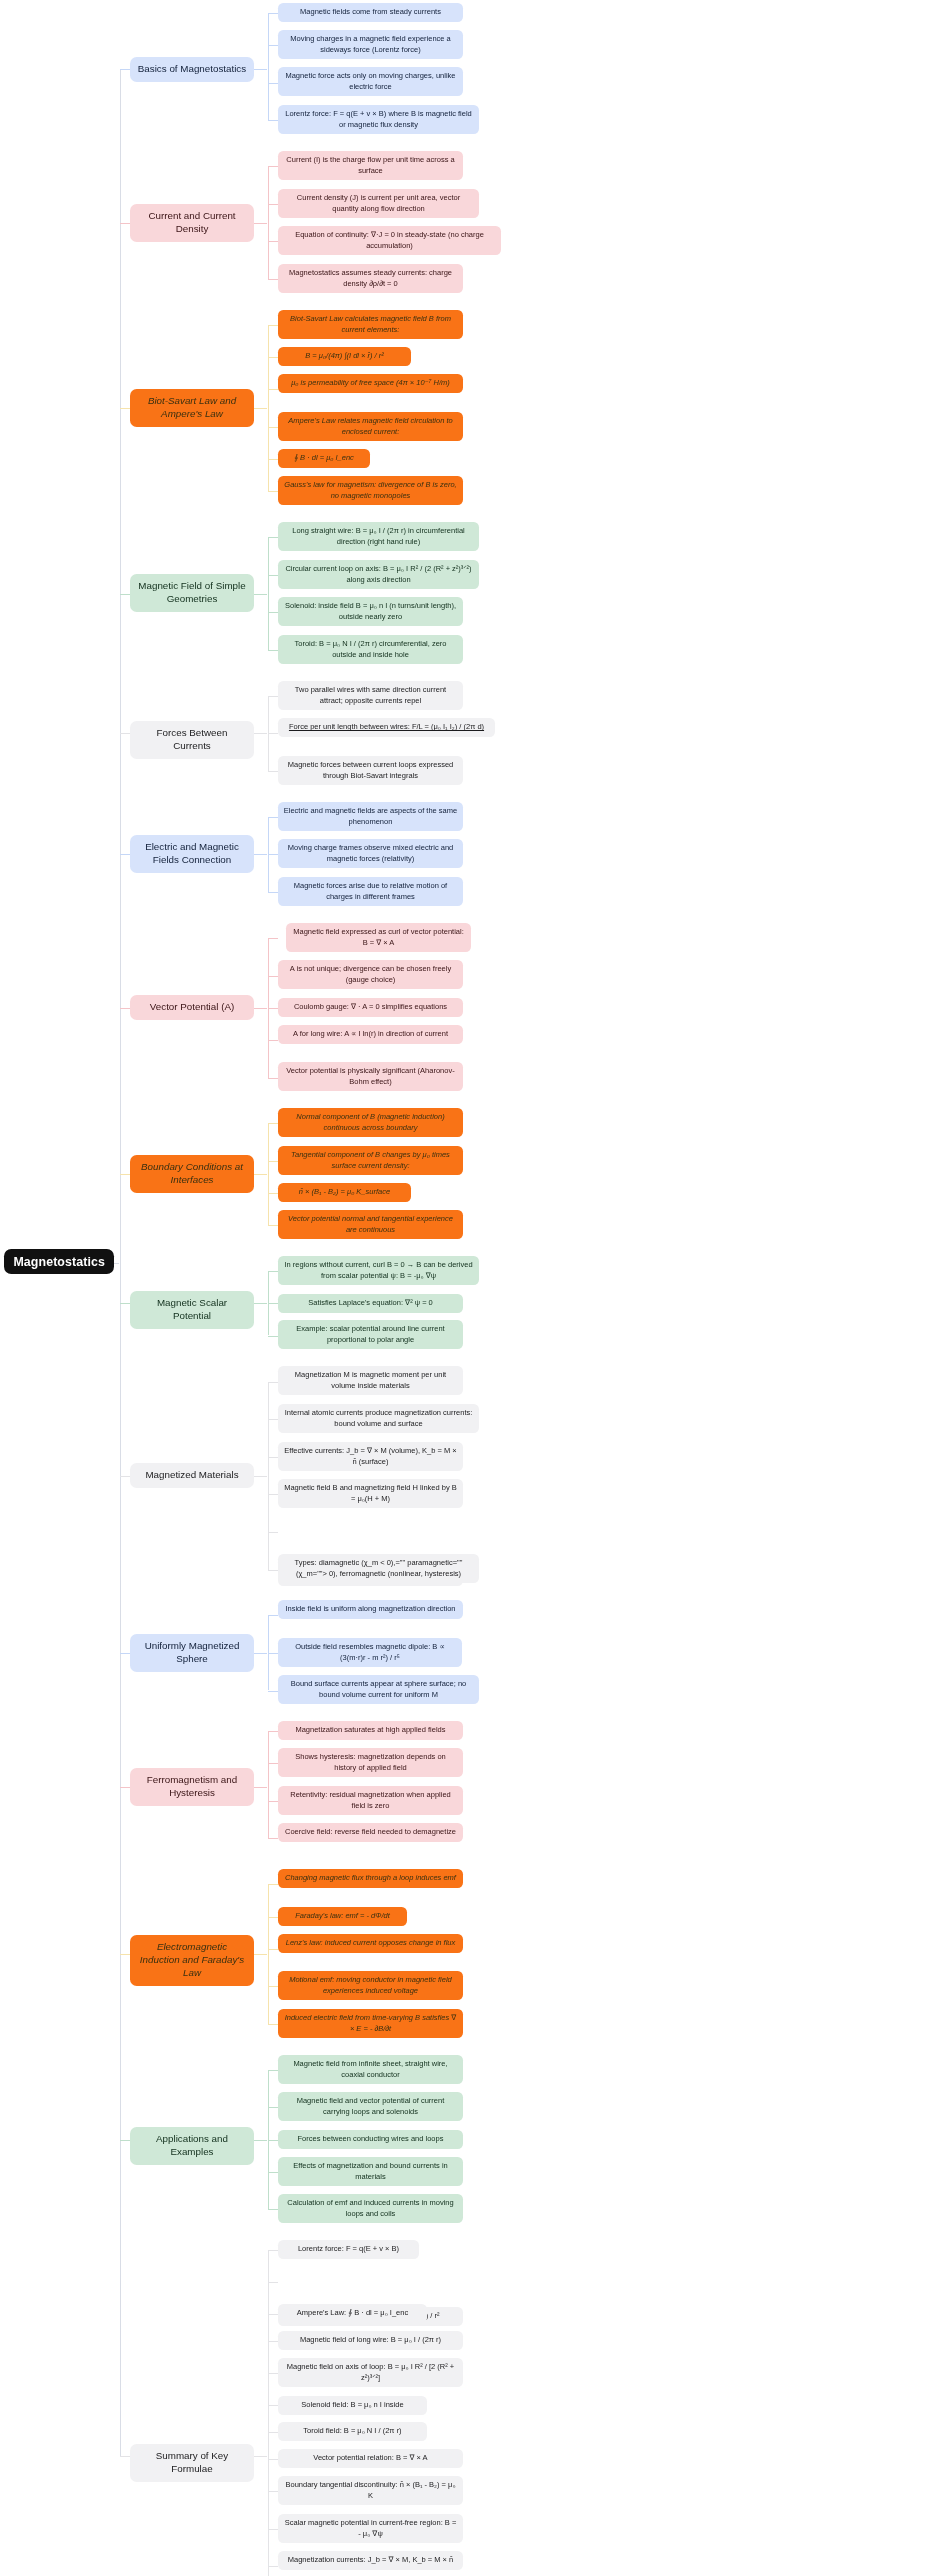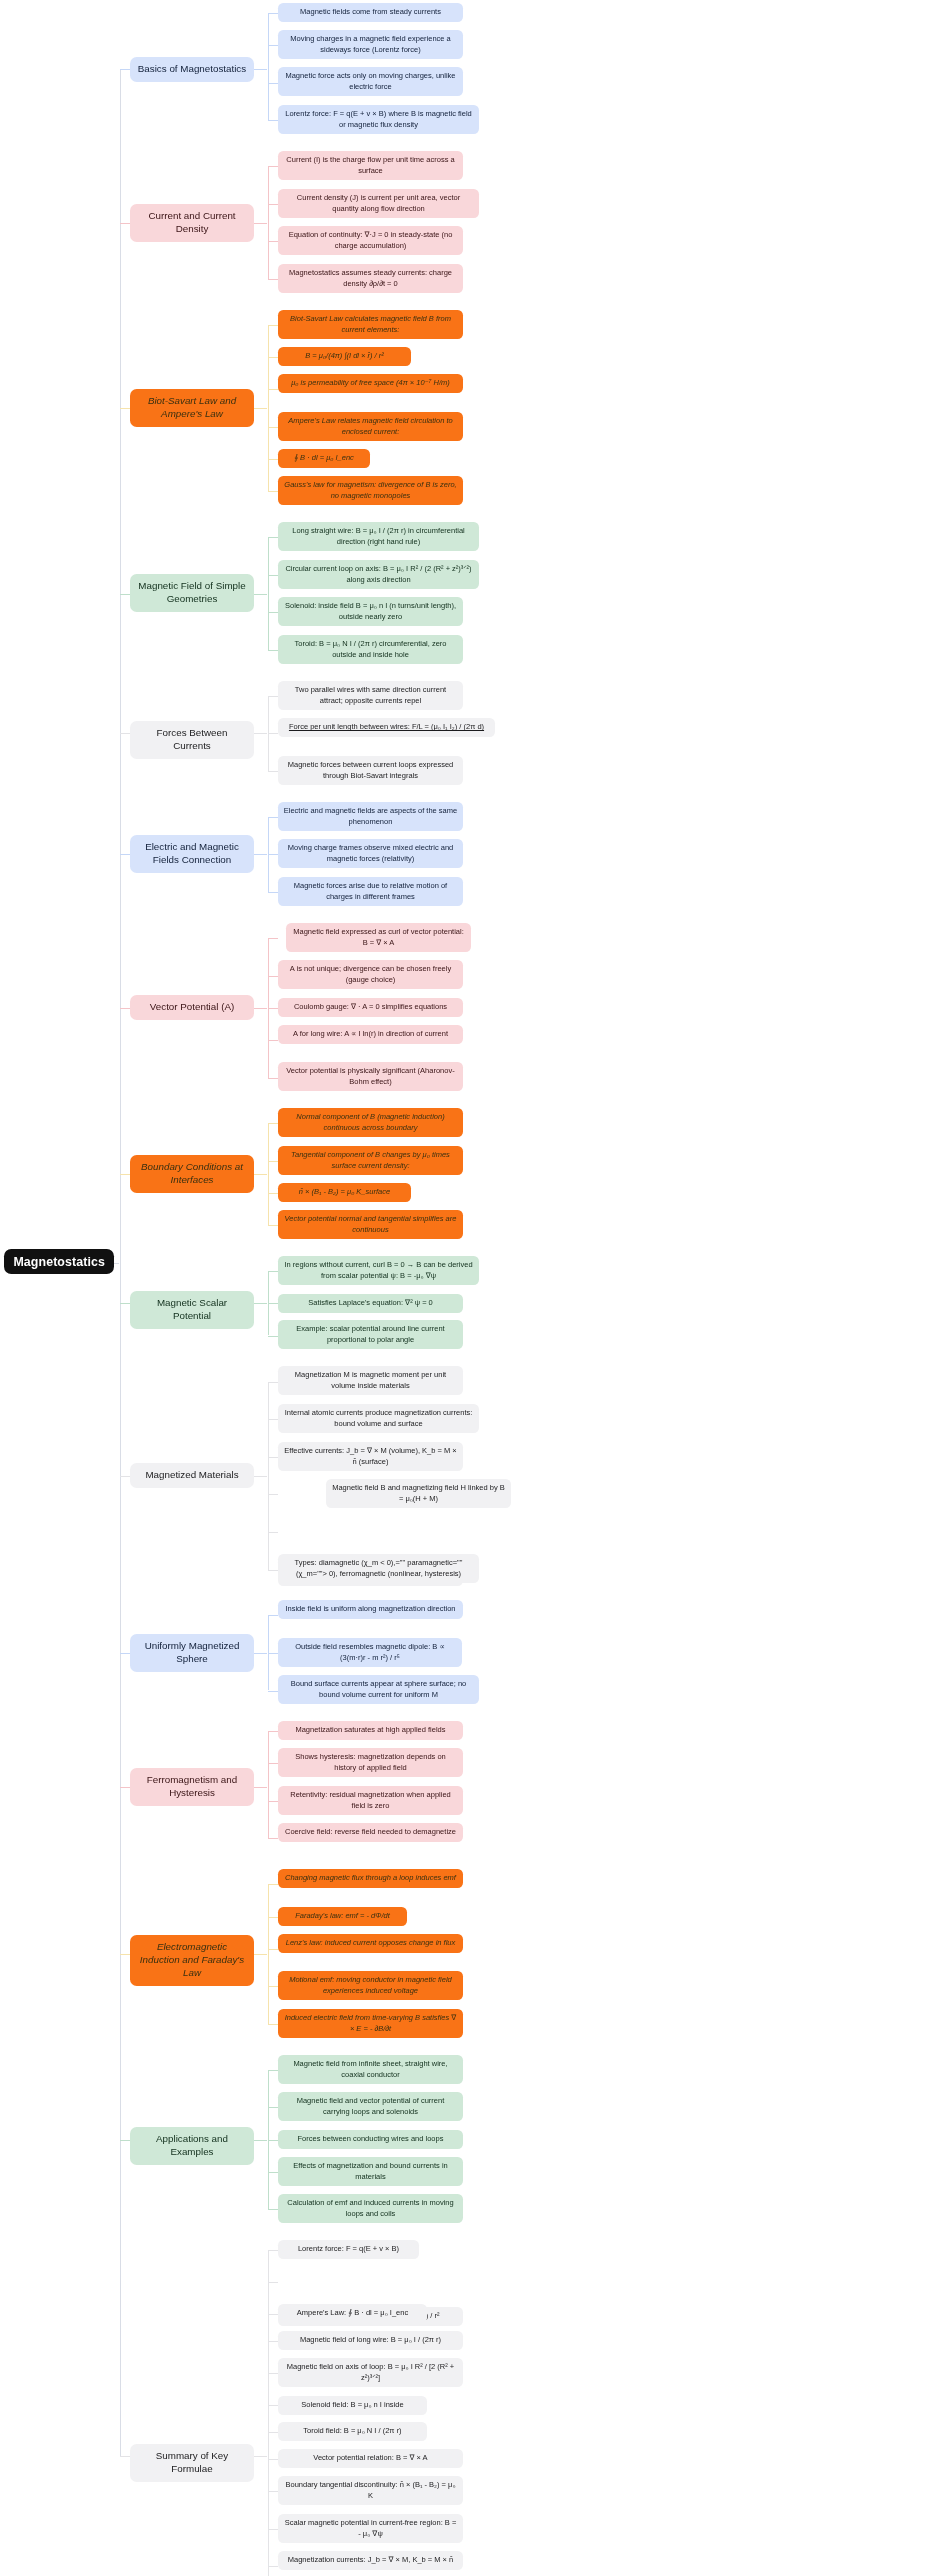--- a/index.html
+++ b/index.html
@@ -91,21 +91,21 @@
       <div class="ln ln-h s-blue" style="left: 268px; top: 83px; width: 10.3px;"></div>
       <div class="leaf c-blue" style="left: 278px; top: 105px; width: 201px;">Lorentz force: F = q(E + v × B) where B is magnetic field or magnetic flux density</div>
       <div class="ln ln-h s-blue" style="left: 268px; top: 120px; width: 10.3px;"></div>
       <div class="branch c-pink" style="left: 130px; top: 204px; width: 124px;">Current and Current Density</div>
       <div class="ln ln-h s-pink" style="left: 253px; top: 223px; width: 14.4px;"></div>
       <div class="ln ln-v s-pink" style="left: 268px; top: 166px; height: 113px;"></div>
       <div class="leaf c-pink" style="left: 278px; top: 151px; width: 185px;">Current (I) is the charge flow per unit time across a surface</div>
       <div class="ln ln-h s-pink" style="left: 268px; top: 166px; width: 10.3px;"></div>
       <div class="leaf c-pink" style="left: 278px; top: 189px; width: 201px;">Current density (J) is current per unit area, vector quantity along flow direction</div>
       <div class="ln ln-h s-pink" style="left: 268px; top: 204px; width: 10.3px;"></div>
-      <div class="leaf c-pink" style="left: 278px; top: 226px; width: 185px;">Equation of continuity: ∇·J = 0 in steady-state (no charge accumulation)</div>
+      <div class="leaf c-pink" style="left: 278px; top: 226px; width: 223px;">Equation of continuity: ∇·J = 0 in steady-state (no charge accumulation)</div>
       <div class="ln ln-h s-pink" style="left: 268px; top: 241px; width: 10.3px;"></div>
       <div class="leaf c-pink" style="left: 278px; top: 264px; width: 185px;">Magnetostatics assumes steady currents: charge density ∂ρ/∂t = 0</div>
       <div class="ln ln-h s-pink" style="left: 268px; top: 279px; width: 10.3px;"></div>
       <div class="branch c-yellow" style="left: 130px; top: 389px; width: 124px;">Biot-Savart Law and Ampere's Law</div>
       <div class="ln ln-h s-yellow" style="left: 253px; top: 408px; width: 14.4px;"></div>
       <div class="ln ln-v s-yellow" style="left: 268px; top: 325px; height: 166px;"></div>
       <div class="leaf c-yellow" style="left: 278px; top: 310px; width: 185px;">Biot-Savart Law calculates magnetic field B from current elements:</div>
       <div class="ln ln-h s-yellow" style="left: 268px; top: 325px; width: 10.3px;"></div>
       <div class="leaf c-yellow" style="left: 278px; top: 347px; width: 133px;">B = μ₀/(4π) ∫(I dl × r̂) / r²</div>
       <div class="ln ln-h s-yellow" style="left: 268px; top: 357px; width: 10.3px;"></div>
@@ -161,41 +161,41 @@
       <div class="ln ln-h s-pink" style="left: 268px; top: 1078px; width: 10.3px;"></div>
       <div class="branch c-yellow" style="left: 130px; top: 1155px; width: 124px;">Boundary Conditions at Interfaces</div>
       <div class="ln ln-h s-yellow" style="left: 253px; top: 1174px; width: 14.4px;"></div>
       <div class="ln ln-v s-yellow" style="left: 268px; top: 1123px; height: 102px;"></div>
       <div class="leaf c-yellow" style="left: 278px; top: 1108px; width: 185px;">Normal component of B (magnetic induction) continuous across boundary</div>
       <div class="ln ln-h s-yellow" style="left: 268px; top: 1123px; width: 10.3px;"></div>
       <div class="leaf c-yellow" style="left: 278px; top: 1146px; width: 185px;">Tangential component of B changes by μ₀ times surface current density:</div>
       <div class="ln ln-h s-yellow" style="left: 268px; top: 1161px; width: 10.3px;"></div>
       <div class="leaf c-yellow" style="left: 278px; top: 1183px; width: 133px;">n̂ × (B₁ - B₂) = μ₀ K_surface</div>
       <div class="ln ln-h s-yellow" style="left: 268px; top: 1193px; width: 10.3px;"></div>
-      <div class="leaf c-yellow" style="left: 278px; top: 1210px; width: 185px;">Vector potential normal and tangential simplifies are continuous</div>
+      <div class="leaf c-yellow" style="left: 278px; top: 1210px; width: 185px;">Vector potential normal and tangential experience are continuous</div>
       <div class="ln ln-h s-yellow" style="left: 268px; top: 1225px; width: 10.3px;"></div>
       <div class="branch c-green" style="left: 130px; top: 1291px; width: 124px;">Magnetic Scalar Potential</div>
       <div class="ln ln-h s-green" style="left: 253px; top: 1303px; width: 14.4px;"></div>
       <div class="ln ln-v s-green" style="left: 268px; top: 1271px; height: 64px;"></div>
       <div class="leaf c-green" style="left: 278px; top: 1256px; width: 201px;">In regions without current, curl B = 0 → B can be derived from scalar potential ψ: B = -μ₀ ∇ψ</div>
       <div class="ln ln-h s-green" style="left: 268px; top: 1271px; width: 10.3px;"></div>
       <div class="leaf c-green" style="left: 278px; top: 1294px; width: 185px;">Satisfies Laplace's equation: ∇² ψ = 0</div>
       <div class="ln ln-h s-green" style="left: 268px; top: 1303px; width: 10.3px;"></div>
       <div class="leaf c-green" style="left: 278px; top: 1320px; width: 185px;">Example: scalar potential around line current proportional to polar angle</div>
       <div class="ln ln-h s-green" style="left: 268px; top: 1336px; width: 10.3px;"></div>
       <div class="branch c-gray" style="left: 130px; top: 1463px; width: 124px;">Magnetized Materials</div>
       <div class="ln ln-h s-gray" style="left: 253px; top: 1476px; width: 14.4px;"></div>
       <div class="ln ln-v s-gray" style="left: 268px; top: 1382px; height: 188px;"></div>
       <div class="leaf c-gray" style="left: 278px; top: 1366px; width: 185px;">Magnetization M is magnetic moment per unit volume inside materials</div>
       <div class="ln ln-h s-gray" style="left: 268px; top: 1382px; width: 10.3px;"></div>
       <div class="leaf c-gray" style="left: 278px; top: 1404px; width: 201px;">Internal atomic currents produce magnetization currents: bound volume and surface</div>
       <div class="ln ln-h s-gray" style="left: 268px; top: 1419px; width: 10.3px;"></div>
       <div class="leaf c-gray" style="left: 278px; top: 1442px; width: 185px;">Effective currents: J_b = ∇ × M (volume), K_b = M × n̂ (surface)</div>
       <div class="ln ln-h s-gray" style="left: 268px; top: 1457px; width: 10.3px;"></div>
-      <div class="leaf c-gray" style="left: 278px; top: 1479px; width: 185px; margin-left: 48px;">Magnetic field B and magnetizing field H linked by B = μ₀(H + M)</div>
+      <div class="leaf c-gray" style="left: 278px; top: 1479px; width: 185px;">Magnetic field B and magnetizing field H linked by B = μ₀(H + M)</div>
       <div class="ln ln-h s-gray" style="left: 268px; top: 1494px; width: 10.3px;"></div>
       <div class="leaf c-gray" style="left: 278px; top: 1517px; width: 185px; margin-top: 40px;">Magnetic susceptibility χ_m relates M and H in linear materials: M = χ_m H</div>
       <div class="ln ln-h s-gray" style="left: 268px; top: 1532px; width: 10.3px;"></div>
       <div class="leaf c-gray" style="left: 278px; top: 1554px; width: 201px;">Types: diamagnetic (χ_m &lt; 0),="" paramagnetic="" (χ_m=""&gt; 0), ferromagnetic (nonlinear, hysteresis)</div>
       <div class="ln ln-h s-gray" style="left: 268px; top: 1570px; width: 10.3px;"></div>
       <div class="branch c-blue" style="left: 130px; top: 1634px; width: 124px;">Uniformly Magnetized Sphere</div>
       <div class="ln ln-h s-blue" style="left: 253px; top: 1653px; width: 14.4px;"></div>
       <div class="ln ln-v s-blue" style="left: 268px; top: 1615px; height: 75px;"></div>
       <div class="leaf c-blue" style="left: 278px; top: 1600px; width: 185px;">Inside field is uniform along magnetization direction</div>
       <div class="ln ln-h s-blue" style="left: 268px; top: 1615px; width: 10.3px;"></div>

